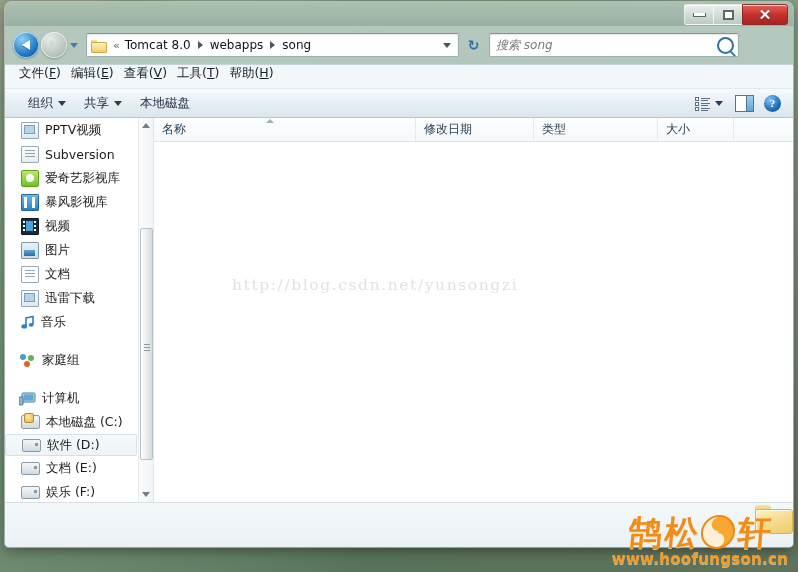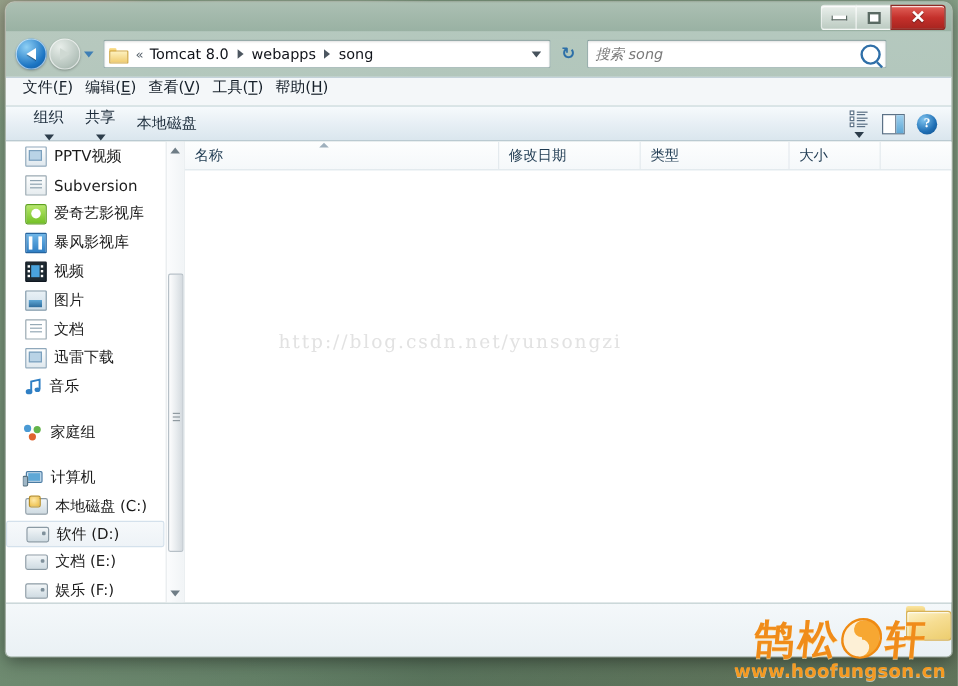--- a/index.html
+++ b/index.html
@@ -119,21 +119,21 @@
   .menuitem{font-size:12.5px;color:#16202a;cursor:default;}
   .menuitem u{text-decoration:underline;}
 
   
   #toolbar{
     height:28px;
     background:linear-gradient(180deg,#f6fafc,#e6eef4 55%,#dae6ee);
     border-top:1px solid #dfe9ef;border-bottom:1px solid #b6c6d2;
     display:flex;align-items:center;padding:0 6px 0 14px;
   }
-  .tbitem{display:flex;align-items:center;gap:5px;font-size:12.5px;color:#1b2b3a;padding:3px 9px;border-radius:2px;flex-direction:column;}
+  .tbitem{display:flex;align-items:center;gap:5px;font-size:12.5px;color:#1b2b3a;padding:3px 9px;border-radius:2px;}
   .tbcaret{width:0;height:0;border-left:4px solid transparent;border-right:4px solid transparent;border-top:5px solid #2d3d4b;}
   .tbright{margin-left:auto;display:flex;align-items:center;gap:10px;padding-right:6px;}
   .viewico{width:15px;height:13px;position:relative;}
   .viewico i{position:absolute;left:0;width:4px;height:4px;border:1px solid #5b7186;box-sizing:border-box;background:#fff;}
   .viewico i:nth-child(1){top:0;} .viewico i:nth-child(2){top:5px;} .viewico i:nth-child(3){top:10px;}
   .viewico b{position:absolute;left:6px;height:1px;background:#5b7186;}
   .viewico b:nth-of-type(1){top:1px;width:9px;} .viewico b:nth-of-type(2){top:3px;width:7px;}
   .viewico b:nth-of-type(3){top:6px;width:9px;} .viewico b:nth-of-type(4){top:8px;width:7px;}
   .viewico b:nth-of-type(5){top:11px;width:9px;} .viewico b:nth-of-type(6){top:13px;width:7px;}
   .paneico{width:17px;height:15px;border:1px solid #5b7186;background:#fff;display:flex;}

